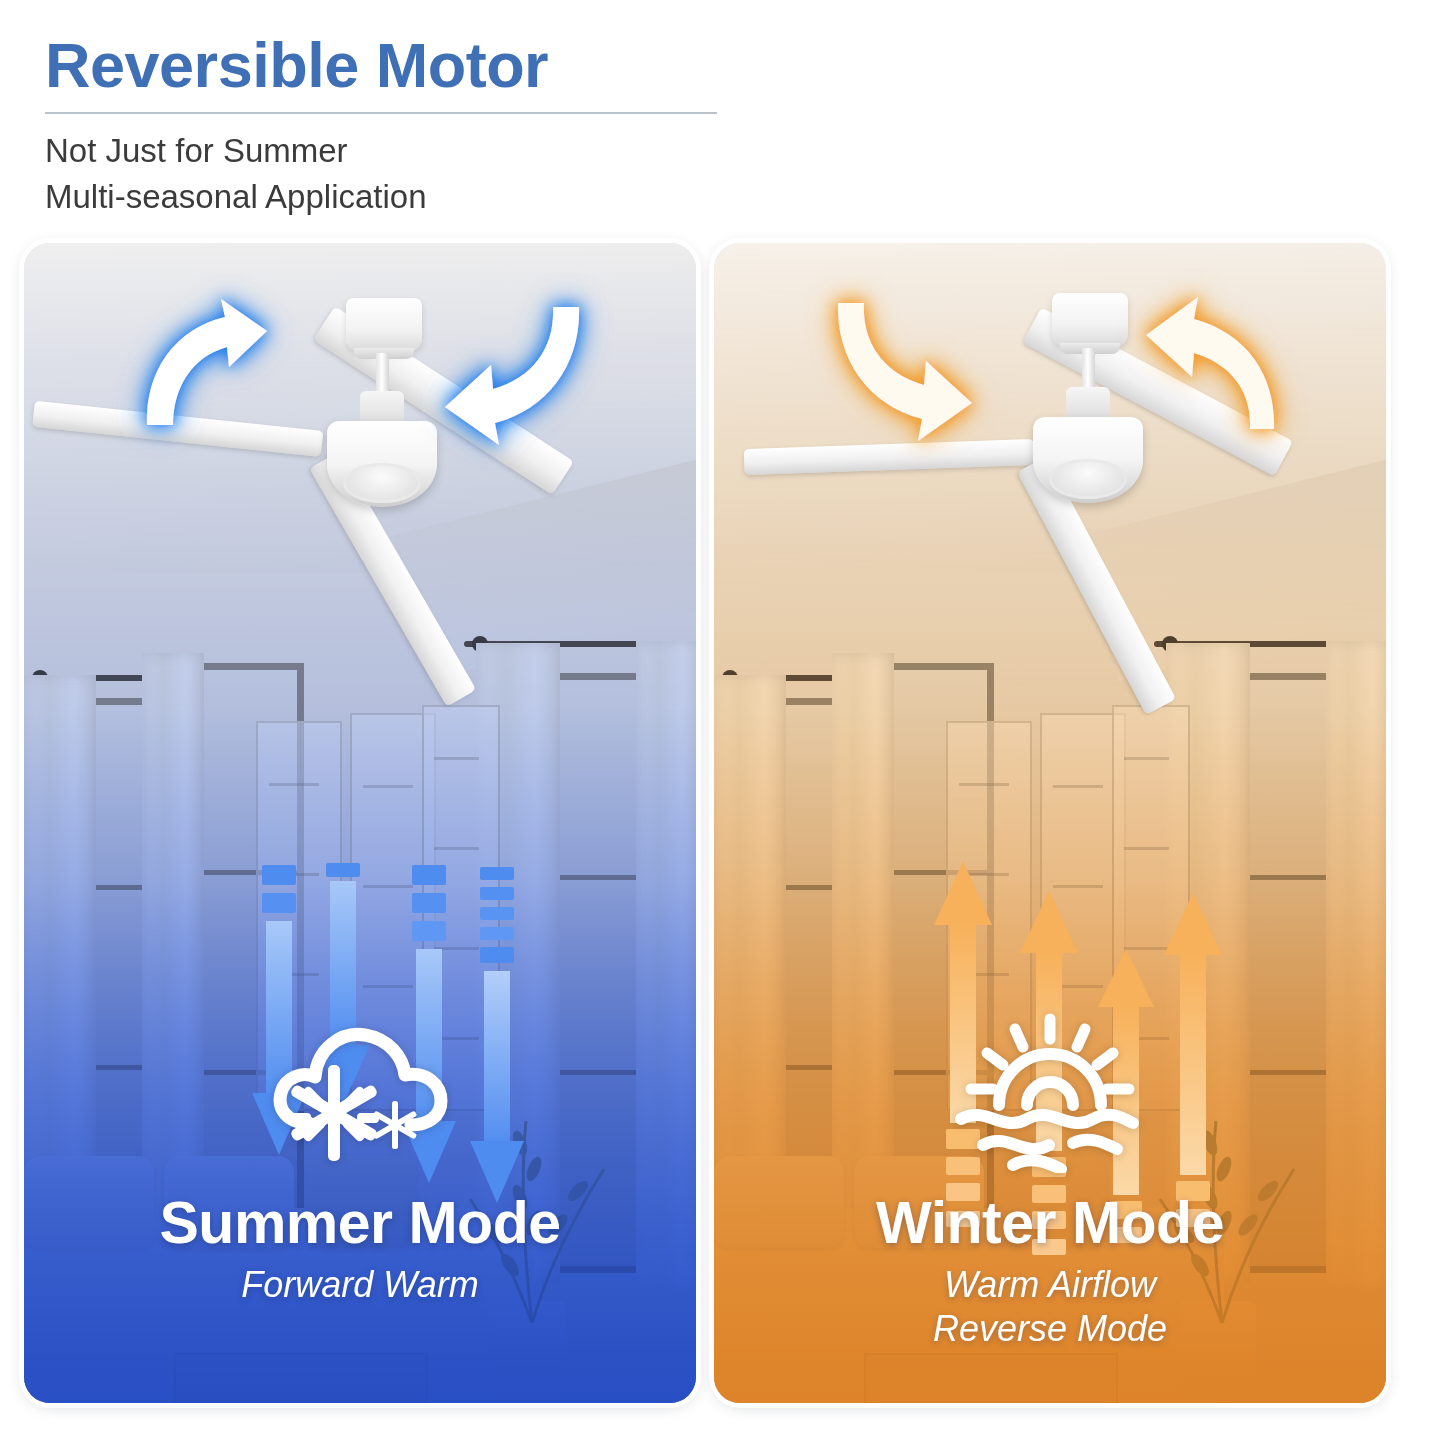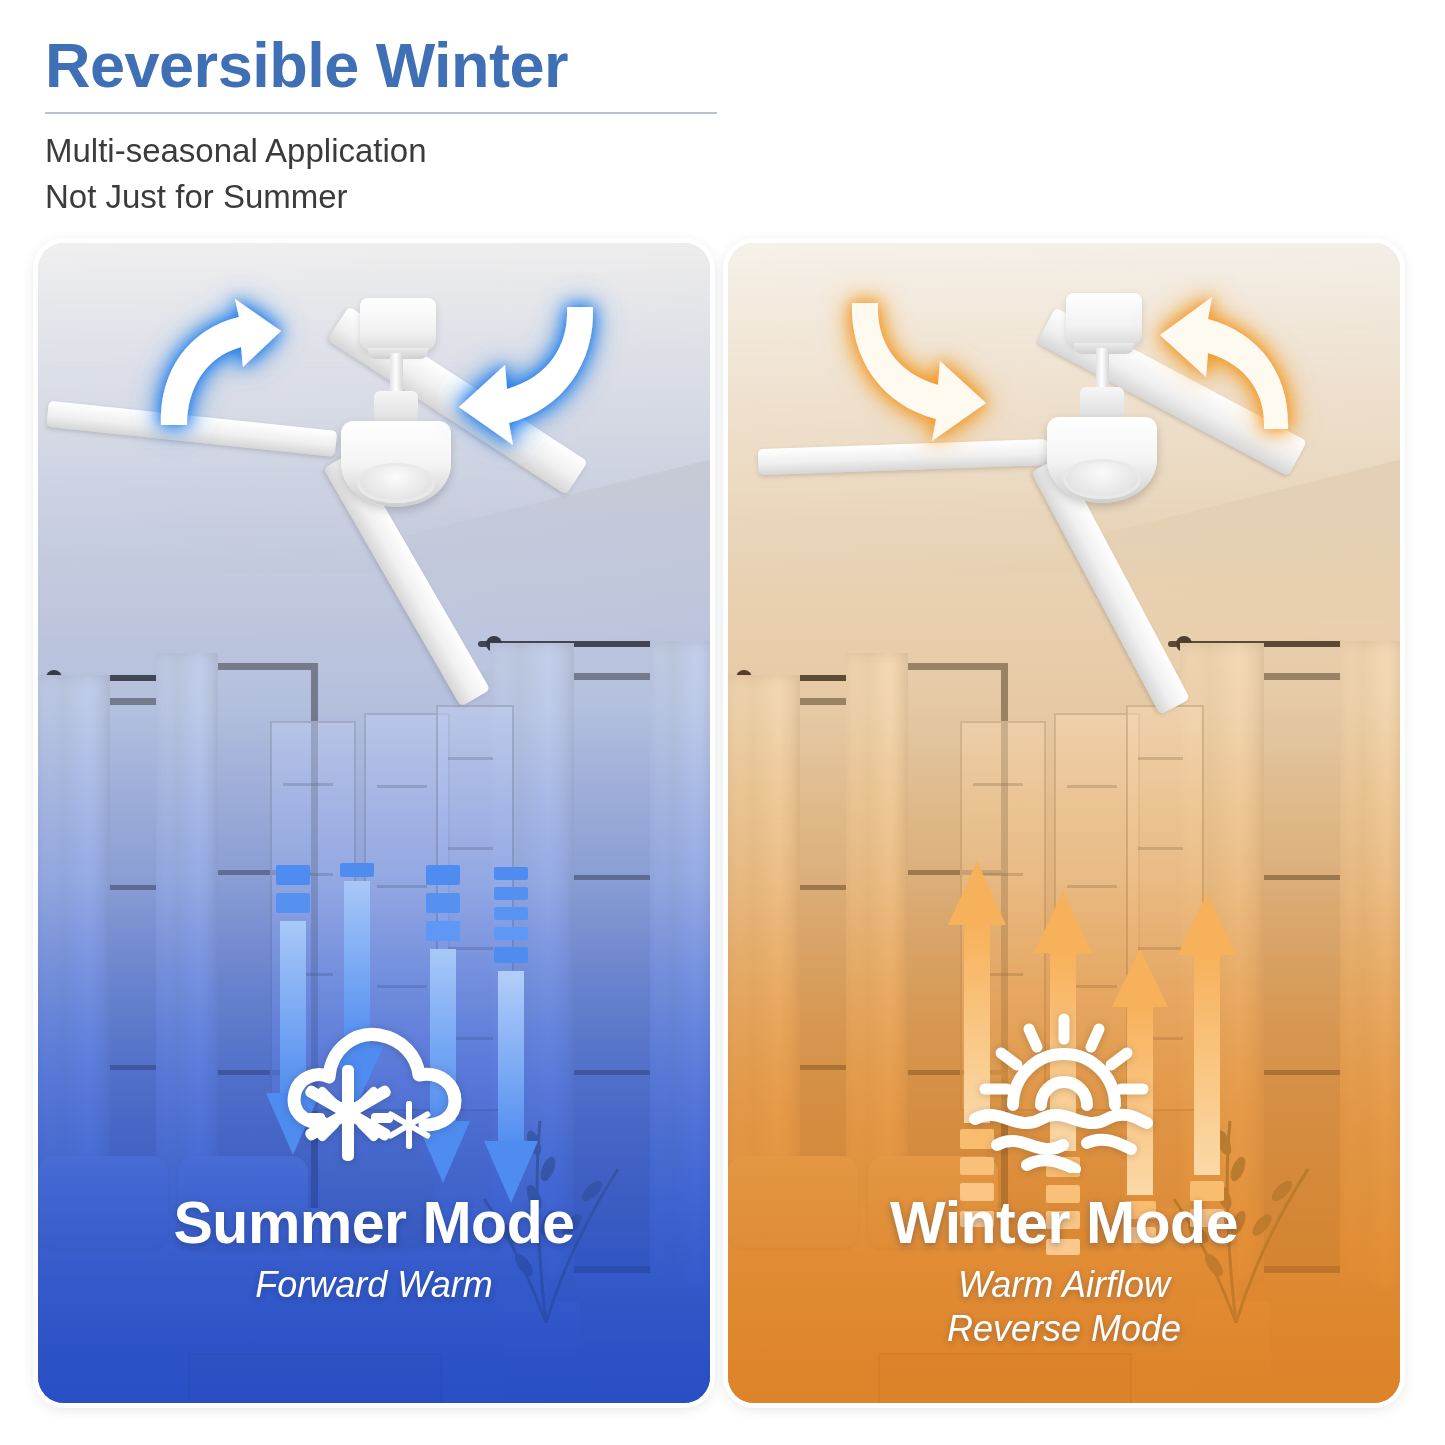--- a/index.html
+++ b/index.html
@@ -16,21 +16,21 @@
     font-size:63px;font-weight:bold;color:#3f6fb4;letter-spacing:-0.5px;
     line-height:1.05;margin:0;
   }
   .rule{width:672px;height:2px;background:#b9c3cf;margin-top:14px;}
   .subtitle{
     margin-top:14px;font-size:33px;color:#3b3b3b;line-height:1.38;font-weight:400;
   }
   .subtitle div{white-space:nowrap;}
 
   
-  .panels{position:absolute;left:38px;top:243px;width:1385px;height:1160px;}
+  .panels{position:absolute;left:24px;top:243px;width:1385px;height:1160px;}
   .panel{
     position:absolute;top:0;width:672px;height:1160px;
     border-radius:26px;overflow:hidden;
     box-shadow:0 0 0 5px #ffffff, 0 3px 16px rgba(40,50,70,.20);
     background:#d8dce6;
   }
   .panel.left{left:0;}
   .panel.right{left:690px;}
 
   
@@ -193,25 +193,25 @@
     text-shadow:0 2px 6px rgba(20,35,80,.30);}
   .cap-left{top:950px;}
   .cap-right{top:950px;}
 </style>
 </head>
 <body>
 
 <div class="page">
 
   <div class="header">
-    <h1 class="title">Reversible Winter</h1>
+    <h1 class="title">Reversible Motor</h1>
     <div class="rule"></div>
     <div class="subtitle">
+      <div>Not Just for Summer</div>
       <div>Multi-seasonal Application</div>
-      <div>Not Just for Summer</div>
     </div>
   </div>
 
   <div class="panels">
 
     <div class="panel left">
       <div class="scene">
         <div class="wall"></div>
         <div class="ceiling"></div>
         <div class="ceil-edge"></div>

